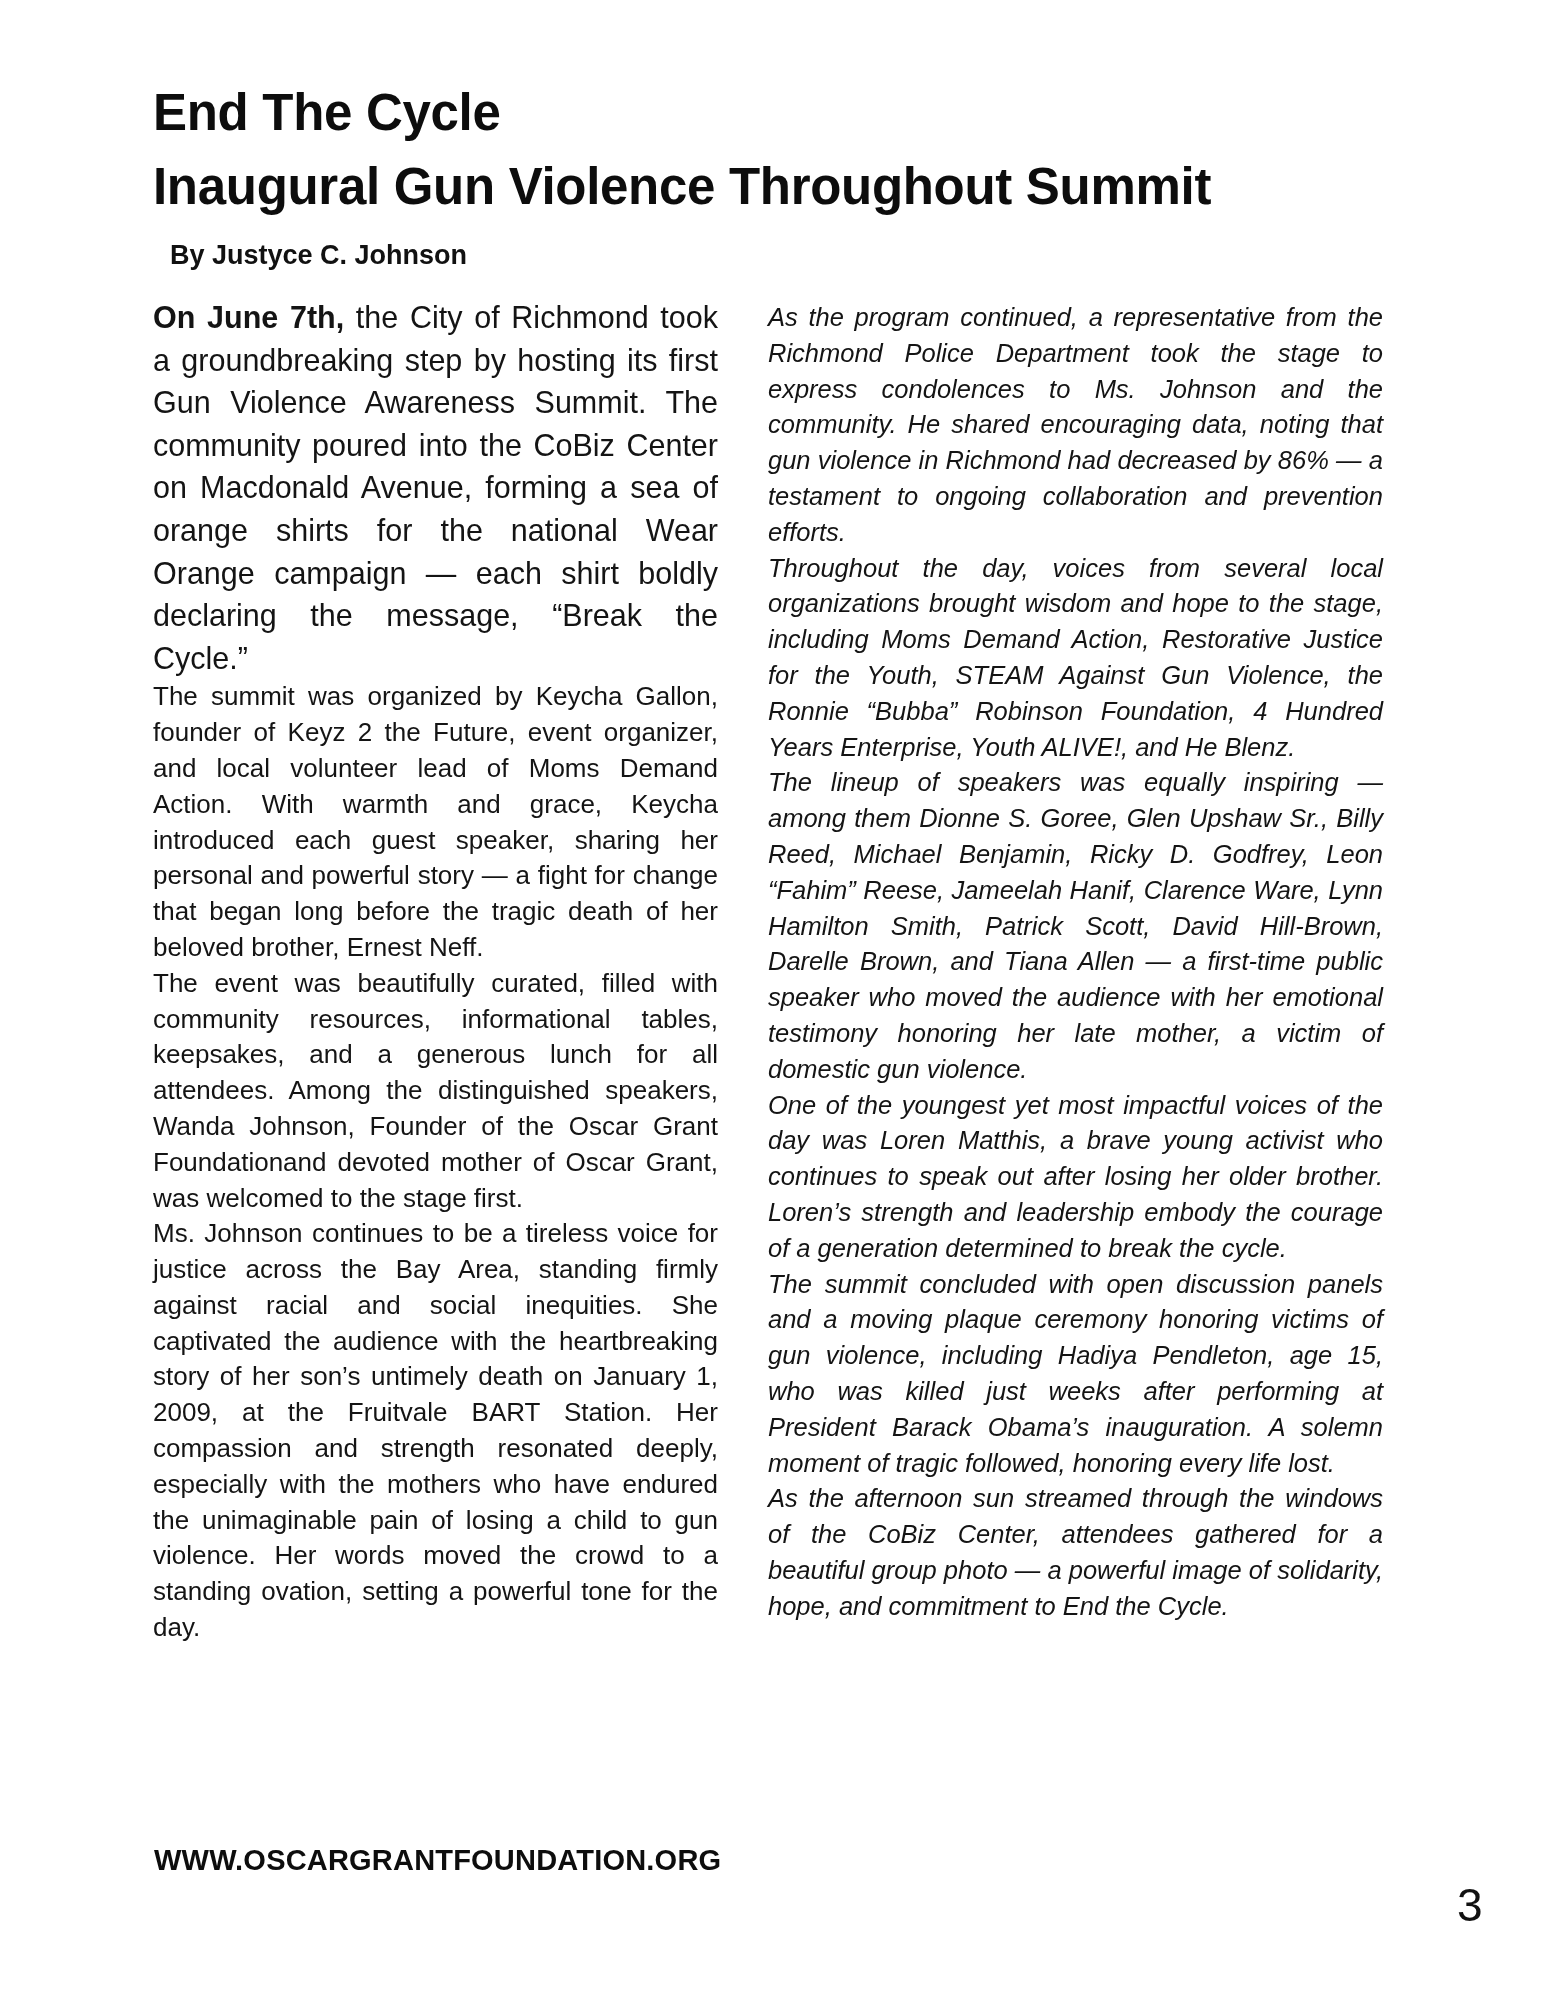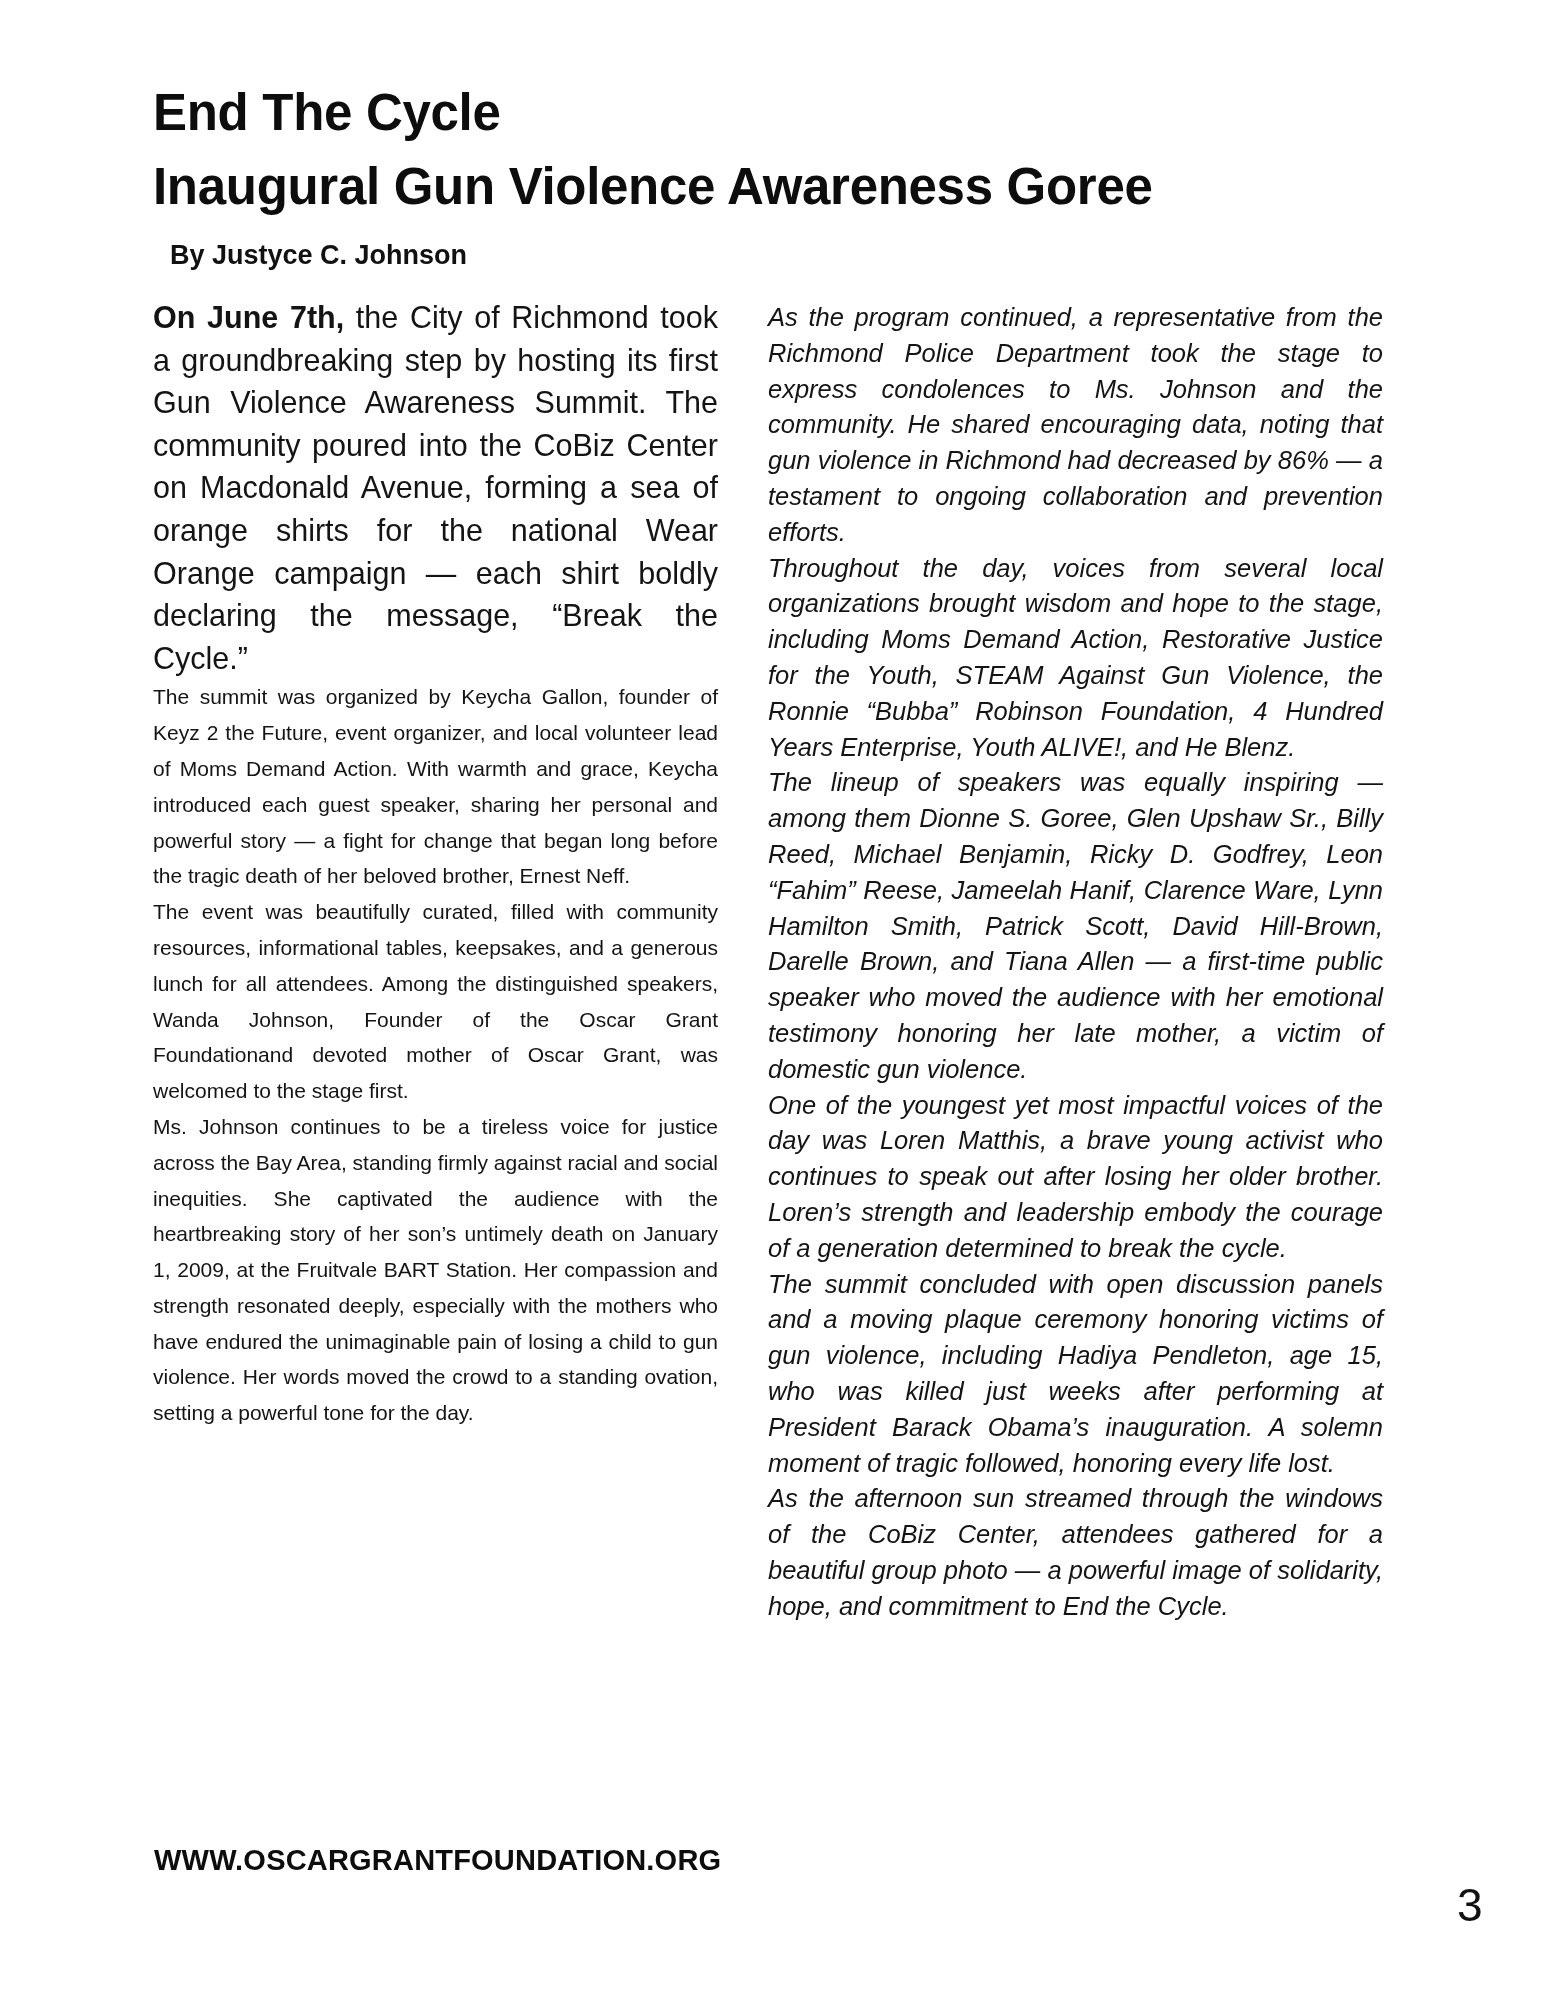--- a/index.html
+++ b/index.html
@@ -6,31 +6,31 @@
   body { width: 1545px; height: 2000px; position: relative; overflow: hidden; color: #111111; font-family: "Liberation Sans", sans-serif; }
   .title { position: absolute; left: 153px; top: 76px; margin: 0; font-family: "Liberation Sans", sans-serif; font-weight: 700; font-size: 51px; line-height: 74px; color: #0d0d0d; letter-spacing: -0.3px; }
   .title span { display: block; white-space: nowrap; }
   .byline { position: absolute; left: 154px; top: 222px; margin: 16px; font-weight: 700; font-size: 27px; line-height: 34px; color: #111; }
   .col { position: absolute; top: 296px; width: 565px; text-align: justify; color: #141414; }
   .col p { margin: 0; }
   .col-left { left: 153px; }
   .col-right { left: 768px; width: 615px; top: 300px; }
   .lead { font-size: 30.5px; line-height: 42.6px; }
   .lead b { font-weight: 700; }
-  .body { font-size: 21px; line-height: 35.8px; }
+  .body { font-size: 26px; line-height: 35.8px; }
   .col-right .body { font-size: 25.5px; line-height: 35.8px; font-style: italic; }
   .footer-url { position: absolute; left: 142px; top: 1832px; margin: 12px; font-weight: 700; font-size: 29px; letter-spacing: 0.2px; color: #0d0d0d; }
   .page-num { position: absolute; left: 1457px; top: 1878px; margin: 0; font-size: 46px; font-weight: 400; color: #111; }
 </style>
 </head>
 <body>
 
 <h1 class="title">
   <span>End The Cycle</span>
-  <span>Inaugural Gun Violence Awareness Goree</span>
+  <span>Inaugural Gun Violence Throughout Summit</span>
 </h1>
 <p class="byline">By Justyce C. Johnson</p>
 
 <div class="col col-left">
   <p class="lead"><b>On June 7th,</b><span> the City of Richmond took a groundbreaking step by hosting its first Gun Violence Awareness Summit. The community poured into the CoBiz Center on Macdonald Avenue, forming a sea of orange shirts for the national Wear Orange campaign — each shirt boldly declaring the message, “Break the Cycle.”</span></p>
   <p class="body">The summit was organized by Keycha Gallon, founder of Keyz 2 the Future, event organizer, and local volunteer lead of Moms Demand Action. With warmth and grace, Keycha introduced each guest speaker, sharing her personal and powerful story — a fight for change that began long before the tragic death of her beloved brother, Ernest Neff.</p>
   <p class="body">The event was beautifully curated, filled with community resources, informational tables, keepsakes, and a generous lunch for all attendees. Among the distinguished speakers, Wanda Johnson, Founder of the Oscar Grant Foundationand devoted mother of Oscar Grant, was welcomed to the stage first.</p>
   <p class="body">Ms. Johnson continues to be a tireless voice for justice across the Bay Area, standing firmly against racial and social inequities. She captivated the audience with the heartbreaking story of her son’s untimely death on January 1, 2009, at the Fruitvale BART Station. Her compassion and strength resonated deeply, especially with the mothers who have endured the unimaginable pain of losing a child to gun violence. Her words moved the crowd to a standing ovation, setting a powerful tone for the day.</p>
 </div>
 

